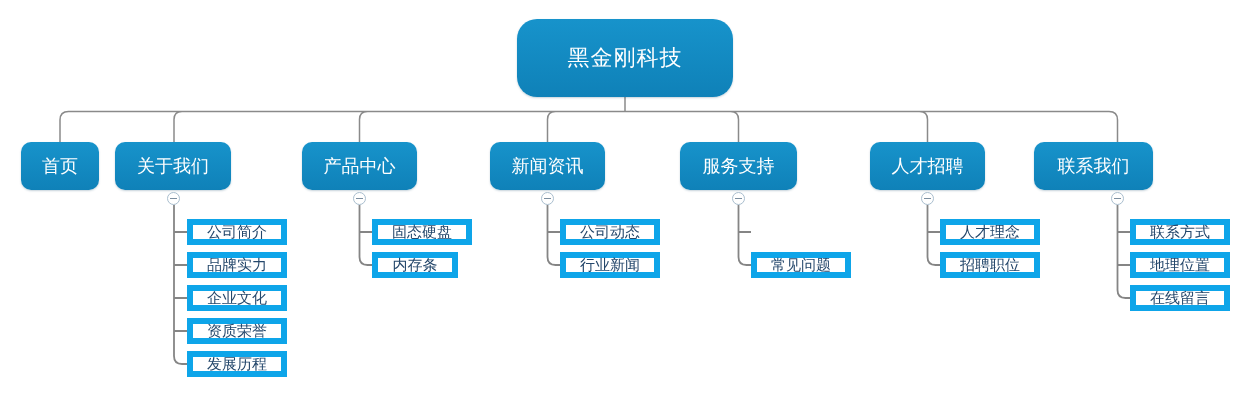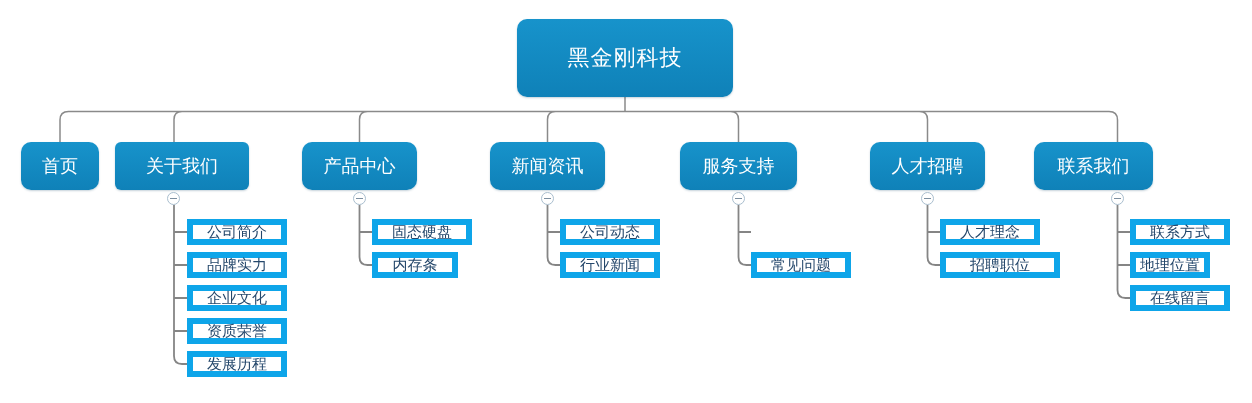--- a/index.html
+++ b/index.html
@@ -25,21 +25,21 @@
     box-sizing: border-box;
     white-space: nowrap;
   }
   .blue {
     background: linear-gradient(180deg, #1793cb 0%, #0f81b8 100%);
     color: #ffffff;
     box-shadow: 0 1px 2px rgba(30,80,110,0.25);
   }
   .root {
     height: 78px;
-    border-radius: 10px;
+    border-radius: 20px;
     font-size: 22px;
     letter-spacing: 1px;
   }
   .branch {
     top: 142px;
     height: 48px;
     border-radius: 10px;
     font-size: 18px;
   }
   .leaf {
@@ -93,21 +93,21 @@
              M738.5 232 H 751
              M927.5 205 V 257 Q 927.5 265 935.5 265 H 940
              M927.5 232 H 940
              M1117.5 205 V 290 Q 1117.5 298 1125.5 298 H 1130
              M1117.5 232 H 1130  M1117.5 265 H 1130" fill="none" stroke="#858585" stroke-width="1.8"></path>
   </svg>
 
   <div class="node blue root" style="left:517px; top:19px; width:216px;">黑金刚科技</div>
 
   <div class="node blue branch" style="left:21px; width:78px;">首页</div>
-  <div class="node blue branch" style="left:115px; width:134px;border-radius:6px;">关于我们</div>
+  <div class="node blue branch" style="left:115px; width:116px;">关于我们</div>
   <div class="node blue branch" style="left:302px; width:115px;">产品中心</div>
   <div class="node blue branch" style="left:680px; width:117px;">服务支持</div>
   <div class="node blue branch" style="left:490px; width:115px;">新闻资讯</div>
   <div class="node blue branch" style="left:870px; width:115px;">人才招聘</div>
   <div class="node blue branch" style="left:1034px; width:119px;">联系我们</div>
 
   <div class="toggle" style="left:167px;"></div>
   <div class="toggle" style="left:353px;"></div>
   <div class="toggle" style="left:541px;"></div>
   <div class="toggle" style="left:732px;"></div>
@@ -122,19 +122,19 @@
 
   <div class="node leaf" style="left:372px; top:219px; width:100px;">固态硬盘</div>
   <div class="node leaf" style="left:372px; top:252px; width:86px;">内存条</div>
 
   <div class="node leaf" style="left:560px; top:252px; width:100px;">行业新闻</div>
   <div class="node leaf" style="left:560px; top:219px; width:100px;">公司动态</div>
 
   <div class="node leaf" style="left:751px; top:252px; width:100px;">常见问题</div>
 
   <div class="node leaf" style="left:940px; top:219px; width:100px;">人才理念</div>
-  <div class="node leaf" style="left:940px; top:252px; width:120px;">招聘职位</div>
+  <div class="node leaf" style="left:940px; top:252px; width:100px;">招聘职位</div>
 
   <div class="node leaf" style="left:1130px; top:219px; width:100px;">联系方式</div>
-  <div class="node leaf" style="left:1130px; top:252px; width:80px;">地理位置</div>
+  <div class="node leaf" style="left:1130px; top:252px; width:100px;">地理位置</div>
   <div class="node leaf" style="left:1130px; top:285px; width:100px;">在线留言</div>
 
 </div>
 
 </body></html>

